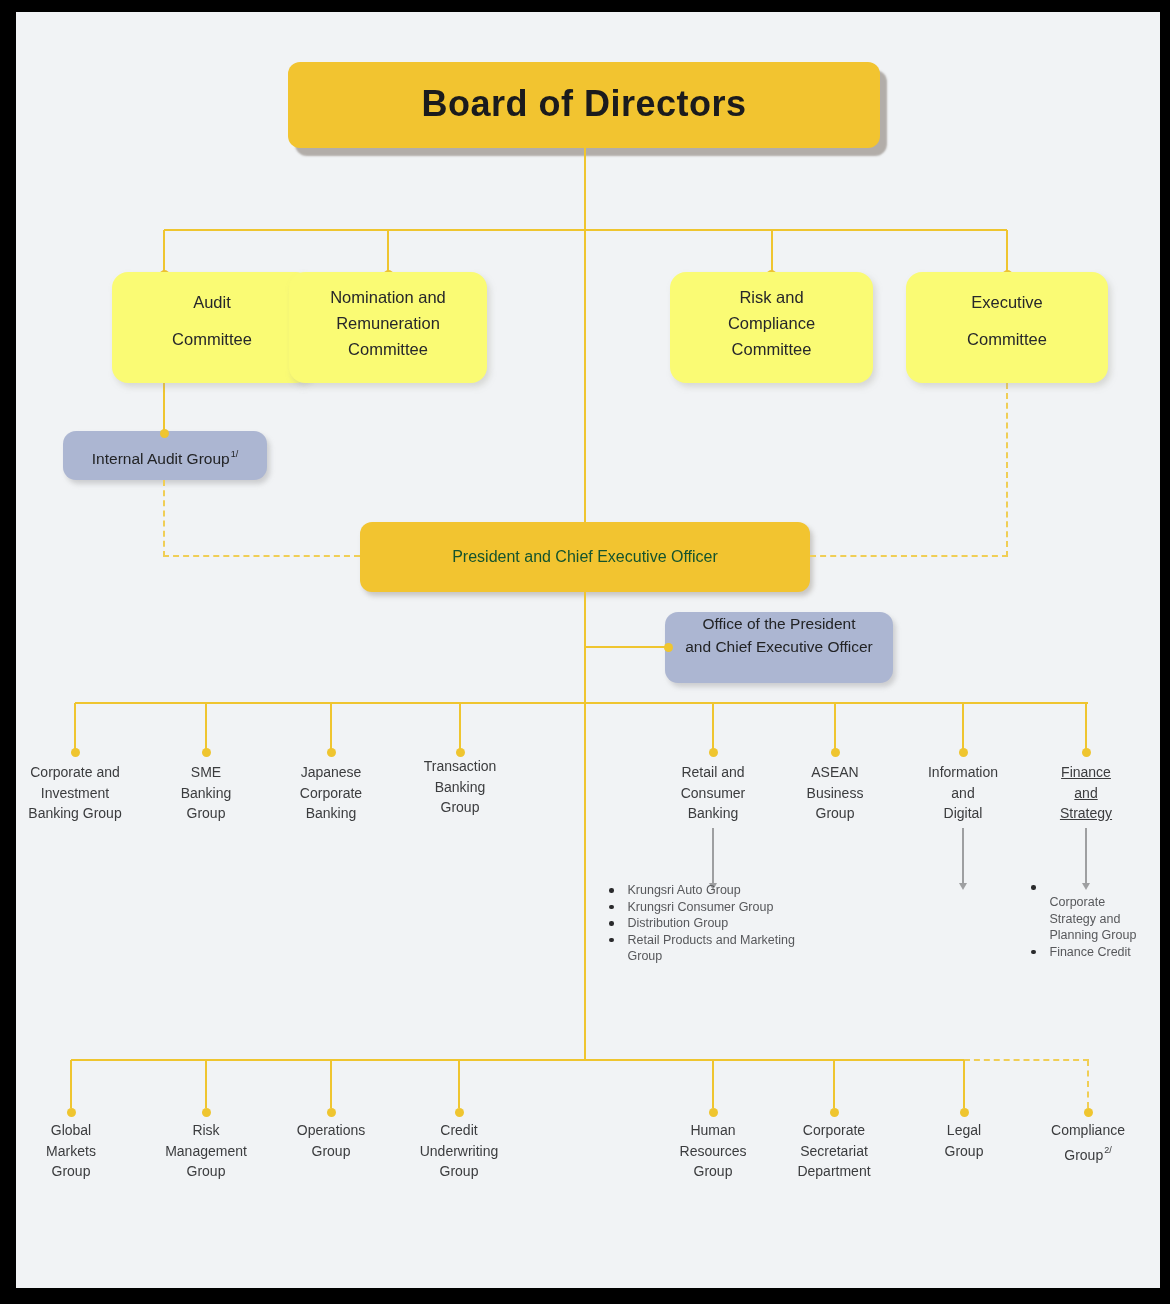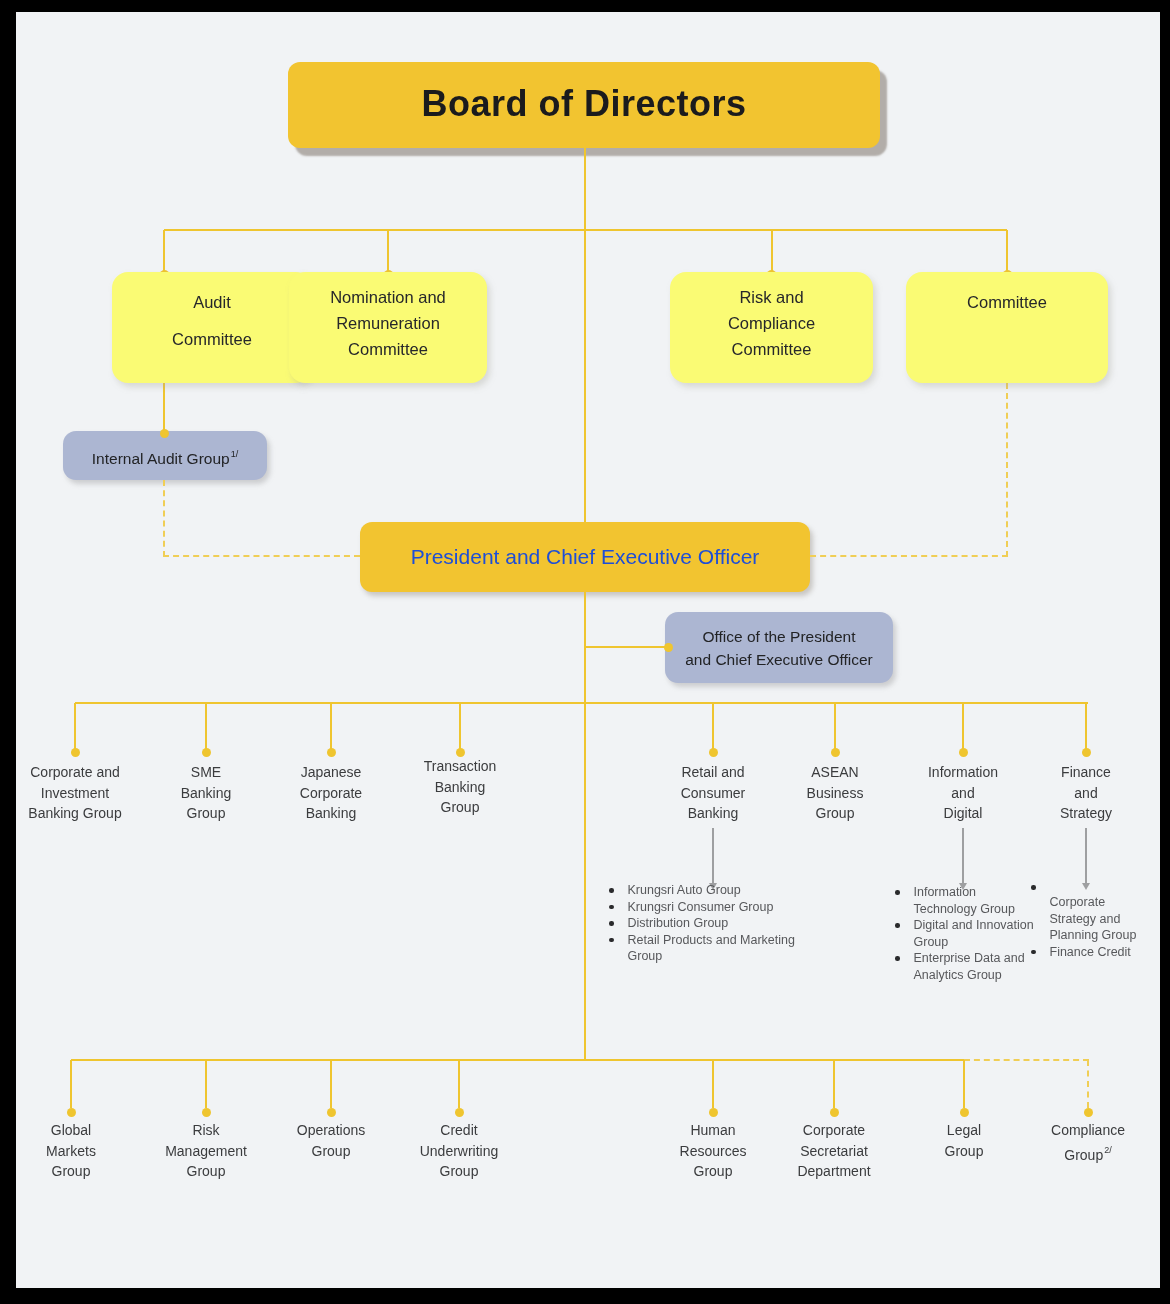--- a/index.html
+++ b/index.html
@@ -15,23 +15,23 @@
   #canvas{position:absolute;left:16px;top:12px;width:1144px;height:1276px;background:var(--canvas)}
   #stage{position:absolute;left:0;top:8px;width:1170px;height:1304px}
 
   .box{position:absolute;box-sizing:border-box;text-align:center;color:var(--text)}
   .gold{background:var(--gold);border-radius:12px;box-shadow:7px 8px 2px rgba(125,115,105,.55)}
   .gold.soft{box-shadow:3px 4px 5px rgba(150,145,135,.45)}
   .lemon{background:var(--lemon);border-radius:16px;box-shadow:3px 4px 6px rgba(165,165,155,.35)}
   .slate{background:var(--slate);border-radius:13px;box-shadow:3px 4px 5px rgba(150,150,152,.4)}
 
   #board{left:288px;top:54px;width:592px;height:86px;font-size:36px;font-weight:600;letter-spacing:.5px;line-height:84px;color:#1b1b1d}
-  #president{left:360px;top:514px;width:450px;height:70px;font-size:21px;line-height:70px;color:#1d4ed8}
+  #president{left:360px;top:514px;width:450px;height:70px;font-size:16px;line-height:70px;color:#14532d}
   #internal-audit{left:63px;top:423px;width:204px;height:49px;font-size:15.5px;line-height:49px}
-  #office{left:665px;top:604px;width:228px;height:71px;font-size:15.5px;line-height:23px;padding-top:13px}
+  #office{left:665px;top:604px;width:228px;height:71px;font-size:15.5px;line-height:23px;}
 
   .committee{top:264px;height:111px;font-size:16.5px;color:#26272a;padding-top:12px}
   .committee .line{line-height:26px;white-space:nowrap}
   .committee.spread .line{line-height:37px}
 
   .unit{position:absolute;width:170px;margin-left:-85px;text-align:center;
         font-size:14px;line-height:20.5px;color:var(--label)}
   .unit div{white-space:nowrap}
   sup{font-size:9px;position:relative;top:-1px;margin-left:1px}
 
@@ -134,20 +134,21 @@
       <div class="line">Nomination and</div>
       <div class="line">Remuneration</div>
       <div class="line">Committee</div>
     </div>
     <div class="box lemon committee" style="left: 670px; top: 264px; width: 203px; height: 111px;">
       <div class="line">Risk and</div>
       <div class="line">Compliance</div>
       <div class="line">Committee</div>
     </div>
     <div class="box lemon committee spread" style="left: 906px; top: 264px; width: 202px; height: 111px;">
+      <div class="line">Executive</div>
       <div class="line">Committee</div>
     </div>
     <div class="unit" style="left: 75px; top: 754px;">
       <div><span>Corporate and</span></div>
       <div><span>Investment</span></div>
       <div><span>Banking Group</span></div>
     </div>
     <div class="unit" style="left: 206px; top: 754px;">
       <div><span>SME</span></div>
       <div><span>Banking</span></div>
@@ -171,21 +172,21 @@
     <div class="unit" style="left: 835px; top: 754px;">
       <div><span>ASEAN</span></div>
       <div><span>Business</span></div>
       <div><span>Group</span></div>
     </div>
     <div class="unit" style="left: 963px; top: 754px;">
       <div><span>Information</span></div>
       <div><span>and</span></div>
       <div><span>Digital</span></div>
     </div>
-    <div class="unit" style="left: 1086px; top: 754px;">
+    <div class="unit" style="left: 1086px; top: 754px; text-decoration: underline;">
       <div><span>Finance</span></div>
       <div><span>and</span></div>
       <div><span>Strategy</span></div>
     </div>
     <div class="unit" style="left: 71px; top: 1112px;">
       <div><span>Global</span></div>
       <div><span>Markets</span></div>
       <div><span>Group</span></div>
     </div>
     <div class="unit" style="left: 206px; top: 1112px;">
@@ -233,34 +234,20 @@
       <div class="bullet-item">
         <span class="bullet-dot"></span>
         <span style="width: 178px;">Distribution Group</span>
       </div>
       <div class="bullet-item">
         <span class="bullet-dot"></span>
         <span style="width: 178px;">Retail Products and Marketing Group</span>
       </div>
     </div>
     <div class="arrow" style="left: 962px; top: 820px; height: 56px;"></div>
-    <div class="sublist" style="left: 886px; top: 876px; width: 154px;">
-      <div class="bullet-item">
-        <span class="bullet-dot"></span>
-        <span style="width: 122px;">Information Technology Group</span>
-      </div>
-      <div class="bullet-item">
-        <span class="bullet-dot"></span>
-        <span style="width: 122px;">Digital and Innovation Group</span>
-      </div>
-      <div class="bullet-item">
-        <span class="bullet-dot"></span>
-        <span style="width: 122px;">Enterprise Data and Analytics Group</span>
-      </div>
-    </div>
     <div class="arrow" style="left: 1085px; top: 820px; height: 56px;"></div>
     <div class="sublist" style="left: 1022px; top: 871px; width: 136px;">
       <div class="bullet-item">
         <span class="bullet-dot"></span>
         <span style="width: 104px; margin-top: 15px;">Corporate Strategy and Planning Group</span>
       </div>
       <div class="bullet-item">
         <span class="bullet-dot"></span>
         <span style="width: 104px;">Finance Credit</span>
       </div>

